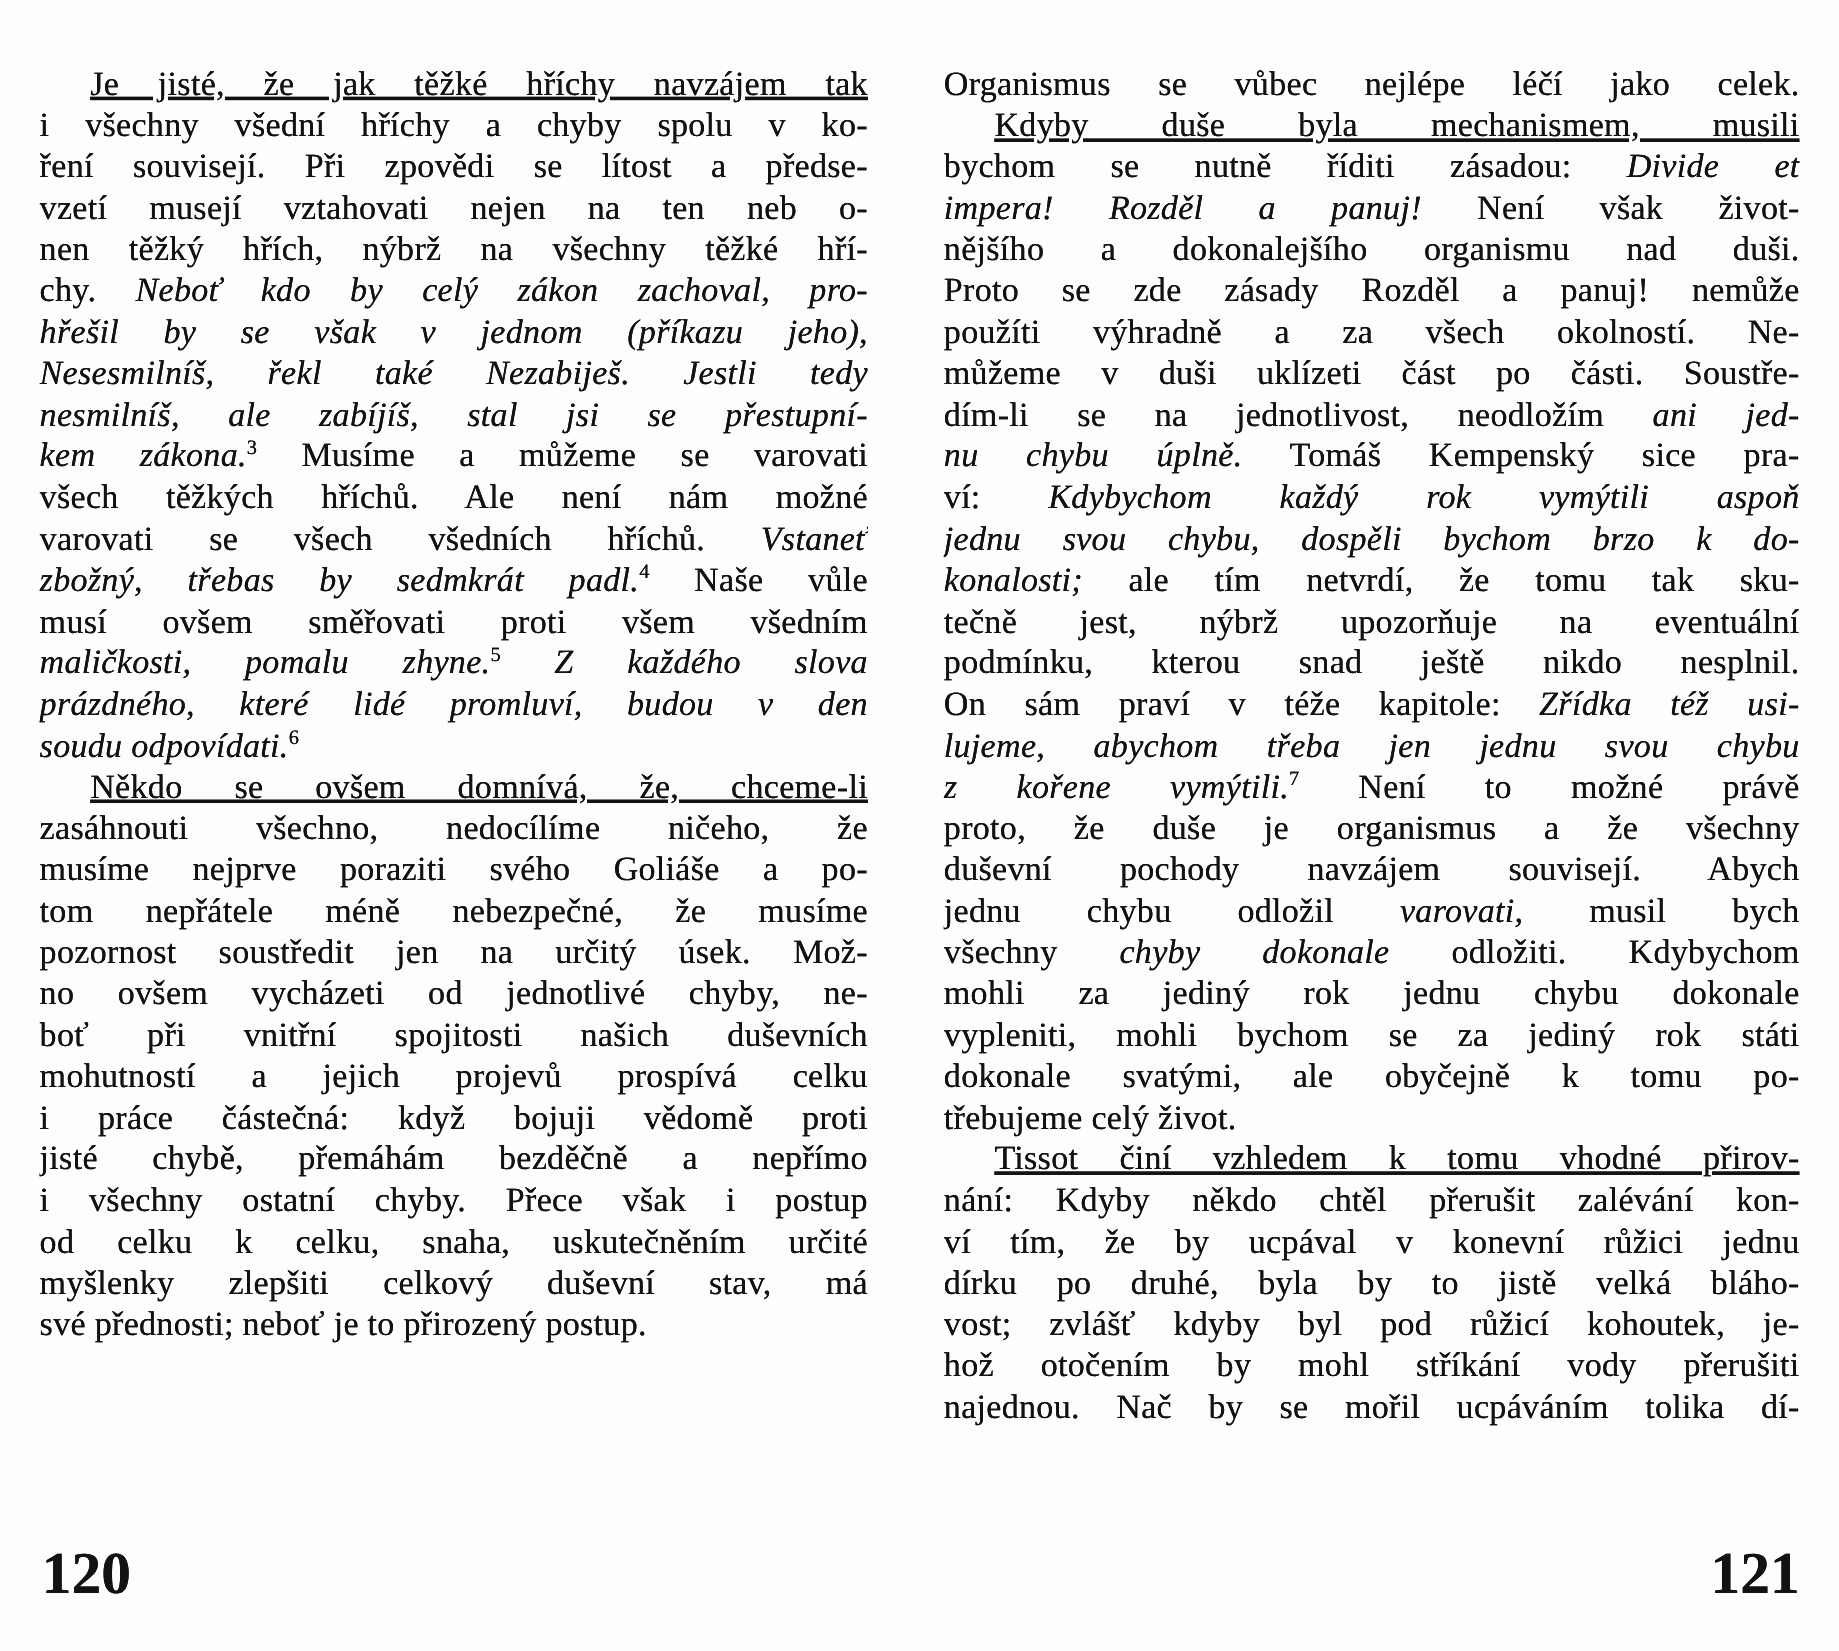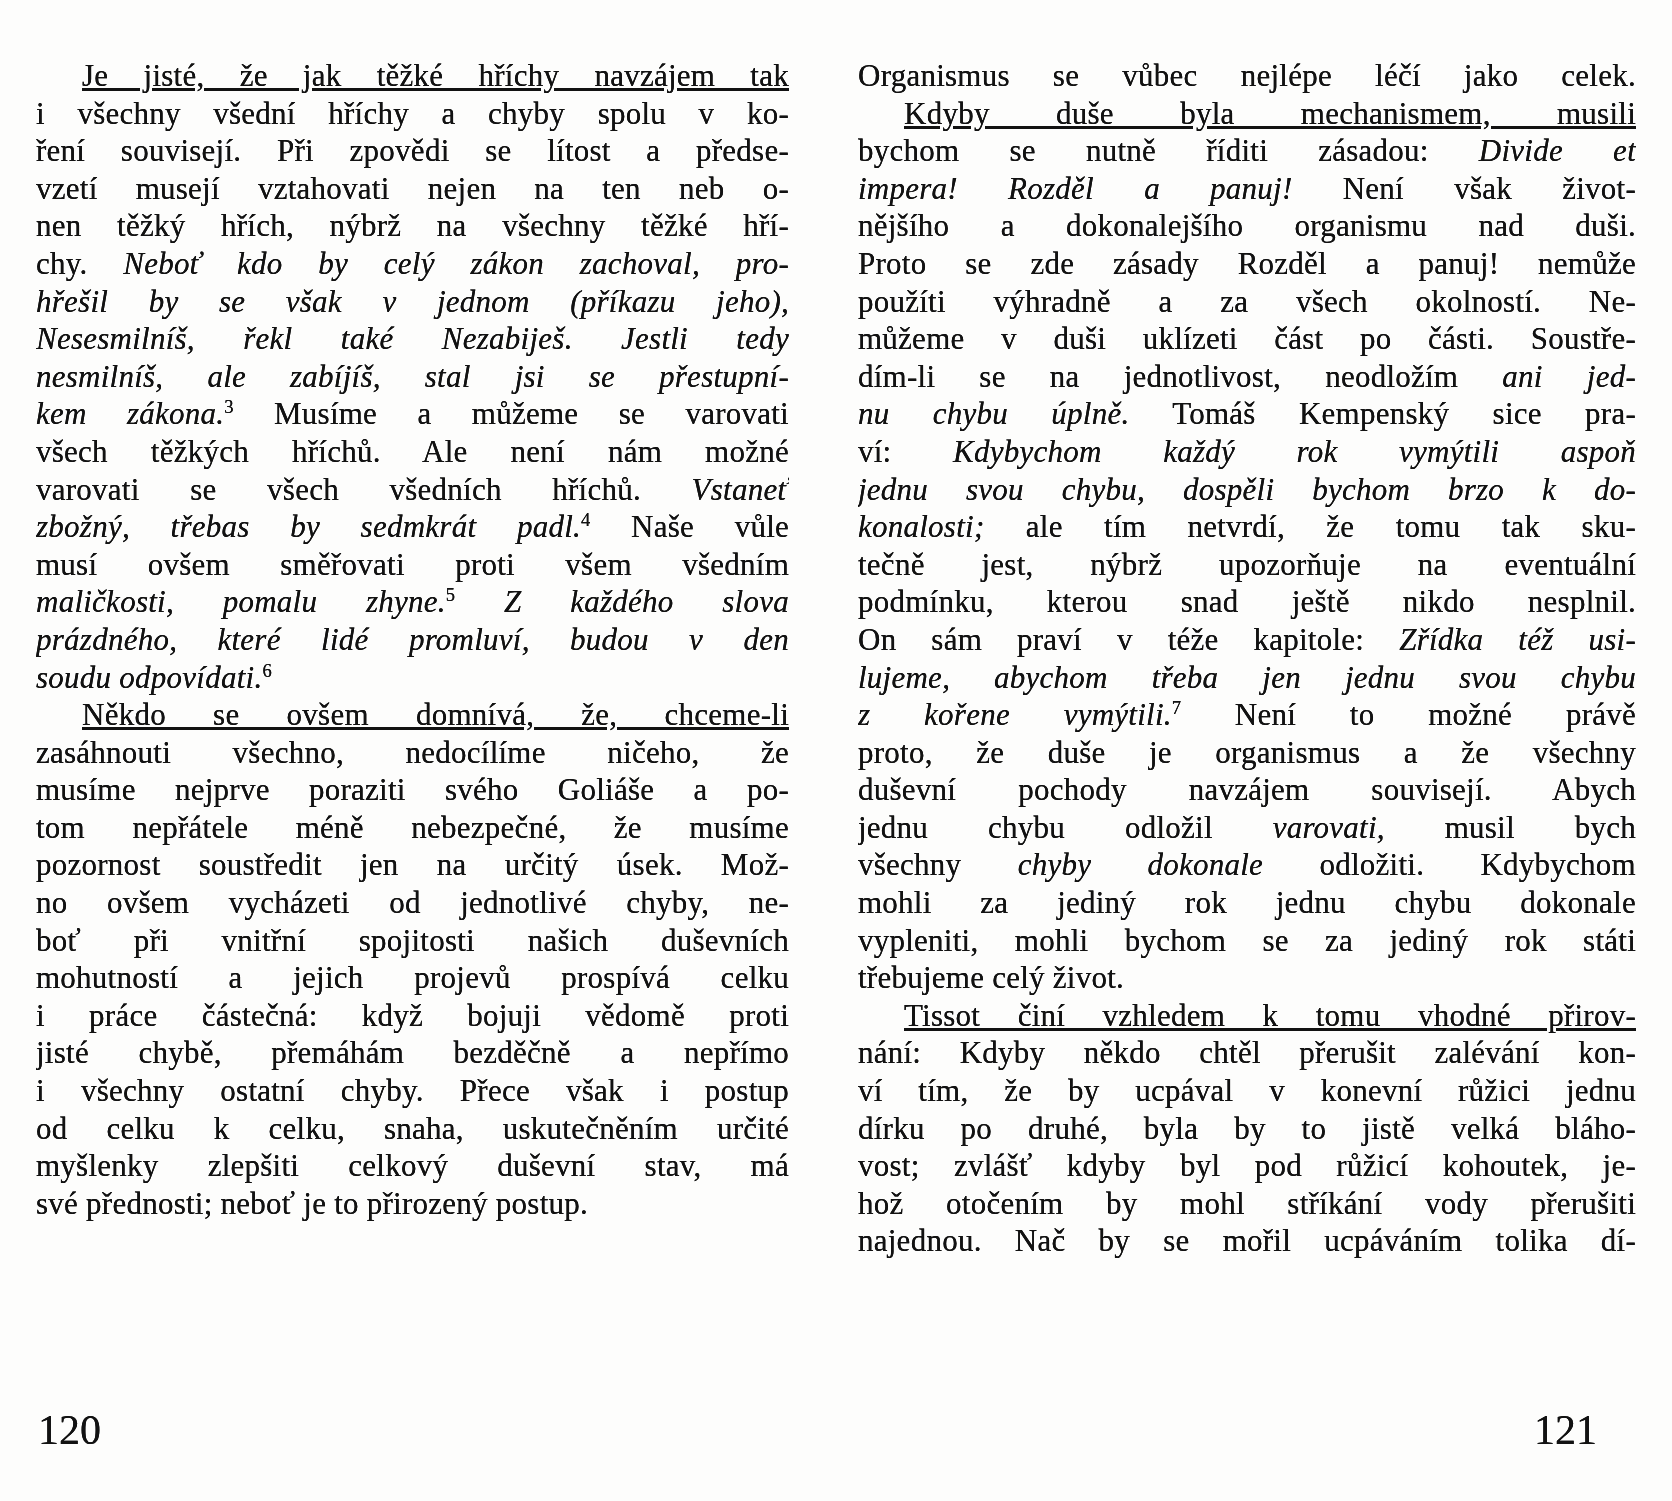--- a/index.html
+++ b/index.html
@@ -49,31 +49,32 @@
   .i { font-style: italic; }
   .s {
     font-size: 0.6em;
     vertical-align: super;
     line-height: 0;
     letter-spacing: 0;
   }
   .page-num {
     position: absolute;
     top: 1408px;
-    font-size: 42px;
+    font-size: 54px;
     line-height: 44px;
     text-shadow: 0 0 0.5px #000;
+    font-weight: bold;
   }
   #pn-left {
     left: 38px;
     width: 300px;
     text-align: left;
   }
   #pn-right {
-    left: 819px;
+    left: 858px;
     width: 778px;
     text-align: right;
   }
 </style>
 </head>
 <body>
 
 <div>
   <div id="left-col" class="page-col">
     <div>
@@ -129,20 +130,21 @@
         <div class="line"><span class="r">podmínku, kterou snad ještě nikdo nesplnil.</span></div>
         <div class="line"><span class="r">On sám praví v téže kapitole: </span><span class="i">Zřídka též usi-</span></div>
         <div class="line"><span class="i">lujeme, abychom třeba jen jednu svou chybu</span></div>
         <div class="line"><span class="i">z kořene vymýtili.</span><span class="s">7</span><span class="r"> Není to možné právě</span></div>
         <div class="line"><span class="r">proto, že duše je organismus a že všechny</span></div>
         <div class="line"><span class="r">duševní pochody navzájem souvisejí. Abych</span></div>
         <div class="line"><span class="r">jednu chybu odložil </span><span class="i">varovati,</span><span class="r"> musil bych</span></div>
         <div class="line"><span class="r">všechny </span><span class="i">chyby dokonale</span><span class="r"> odložiti. Kdybychom</span></div>
         <div class="line"><span class="r">mohli za jediný rok jednu chybu dokonale</span></div>
         <div class="line"><span class="r">vypleniti, mohli bychom se za jediný rok státi</span></div>
+        <div class="line"><span class="r">dokonale svatými, ale obyčejně k tomu po-</span></div>
         <div class="line flush"><span class="r">třebujeme celý život.</span></div>
         <div class="line ind"><span class="r">Tissot činí vzhledem k tomu vhodné přirov-</span></div>
         <div class="line"><span class="r">nání: Kdyby někdo chtěl přerušit zalévání kon-</span></div>
         <div class="line"><span class="r">ví tím, že by ucpával v konevní růžici jednu</span></div>
         <div class="line"><span class="r">dírku po druhé, byla by to jistě velká bláho-</span></div>
         <div class="line"><span class="r">vost; zvlášť kdyby byl pod růžicí kohoutek, je-</span></div>
         <div class="line"><span class="r">hož otočením by mohl stříkání vody přerušiti</span></div>
         <div class="line"><span class="r">najednou. Nač by se mořil ucpáváním tolika dí-</span></div>
       </div>
   </div>

